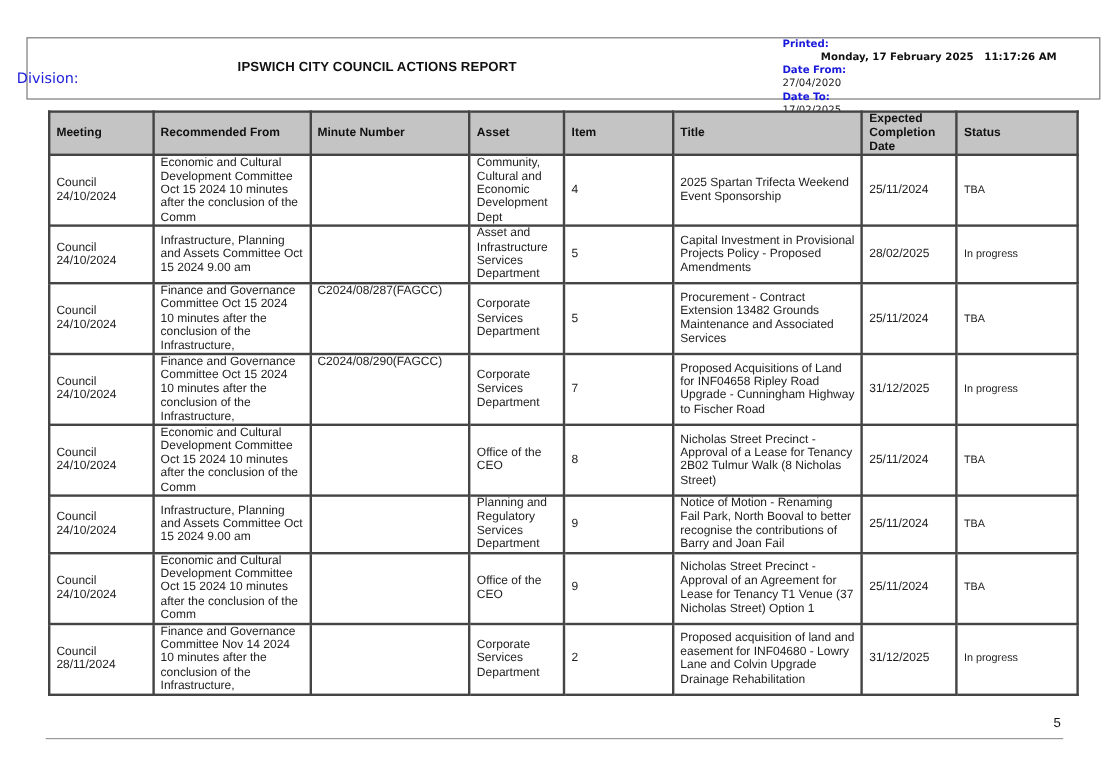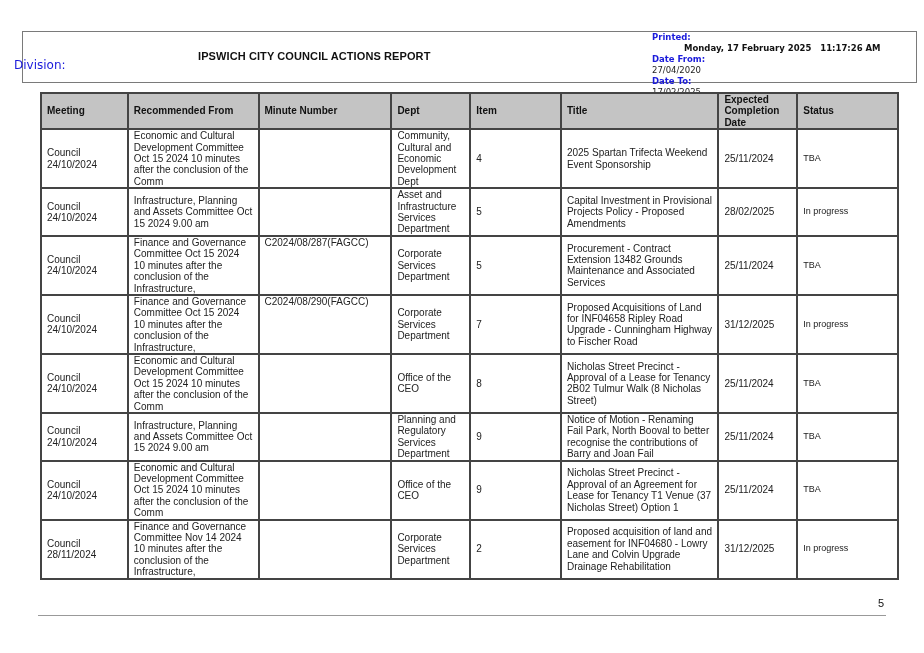--- a/index.html
+++ b/index.html
@@ -52,21 +52,21 @@
     <col style="width:91px">
       <col style="width:158px">
       <col style="width:79px">
       <col style="width:101px">
   </colgroup>
   <thead>
     <tr>
       <th>Meeting</th>
       <th>Recommended From</th>
       <th>Minute Number</th>
-      <th>Dept</th>
+      <th>Asset</th>
       <th>Item</th>
       <th>Title</th>
       <th>Expected Completion Date</th>
       <th>Status</th>
     </tr>
   </thead>
   <tbody>
     <tr style="height:58px">
       <td>Council 24/10/2024</td>
       <td>Economic and Cultural Development Committee Oct 15 2024  10 minutes after the conclusion of the Comm</td>

